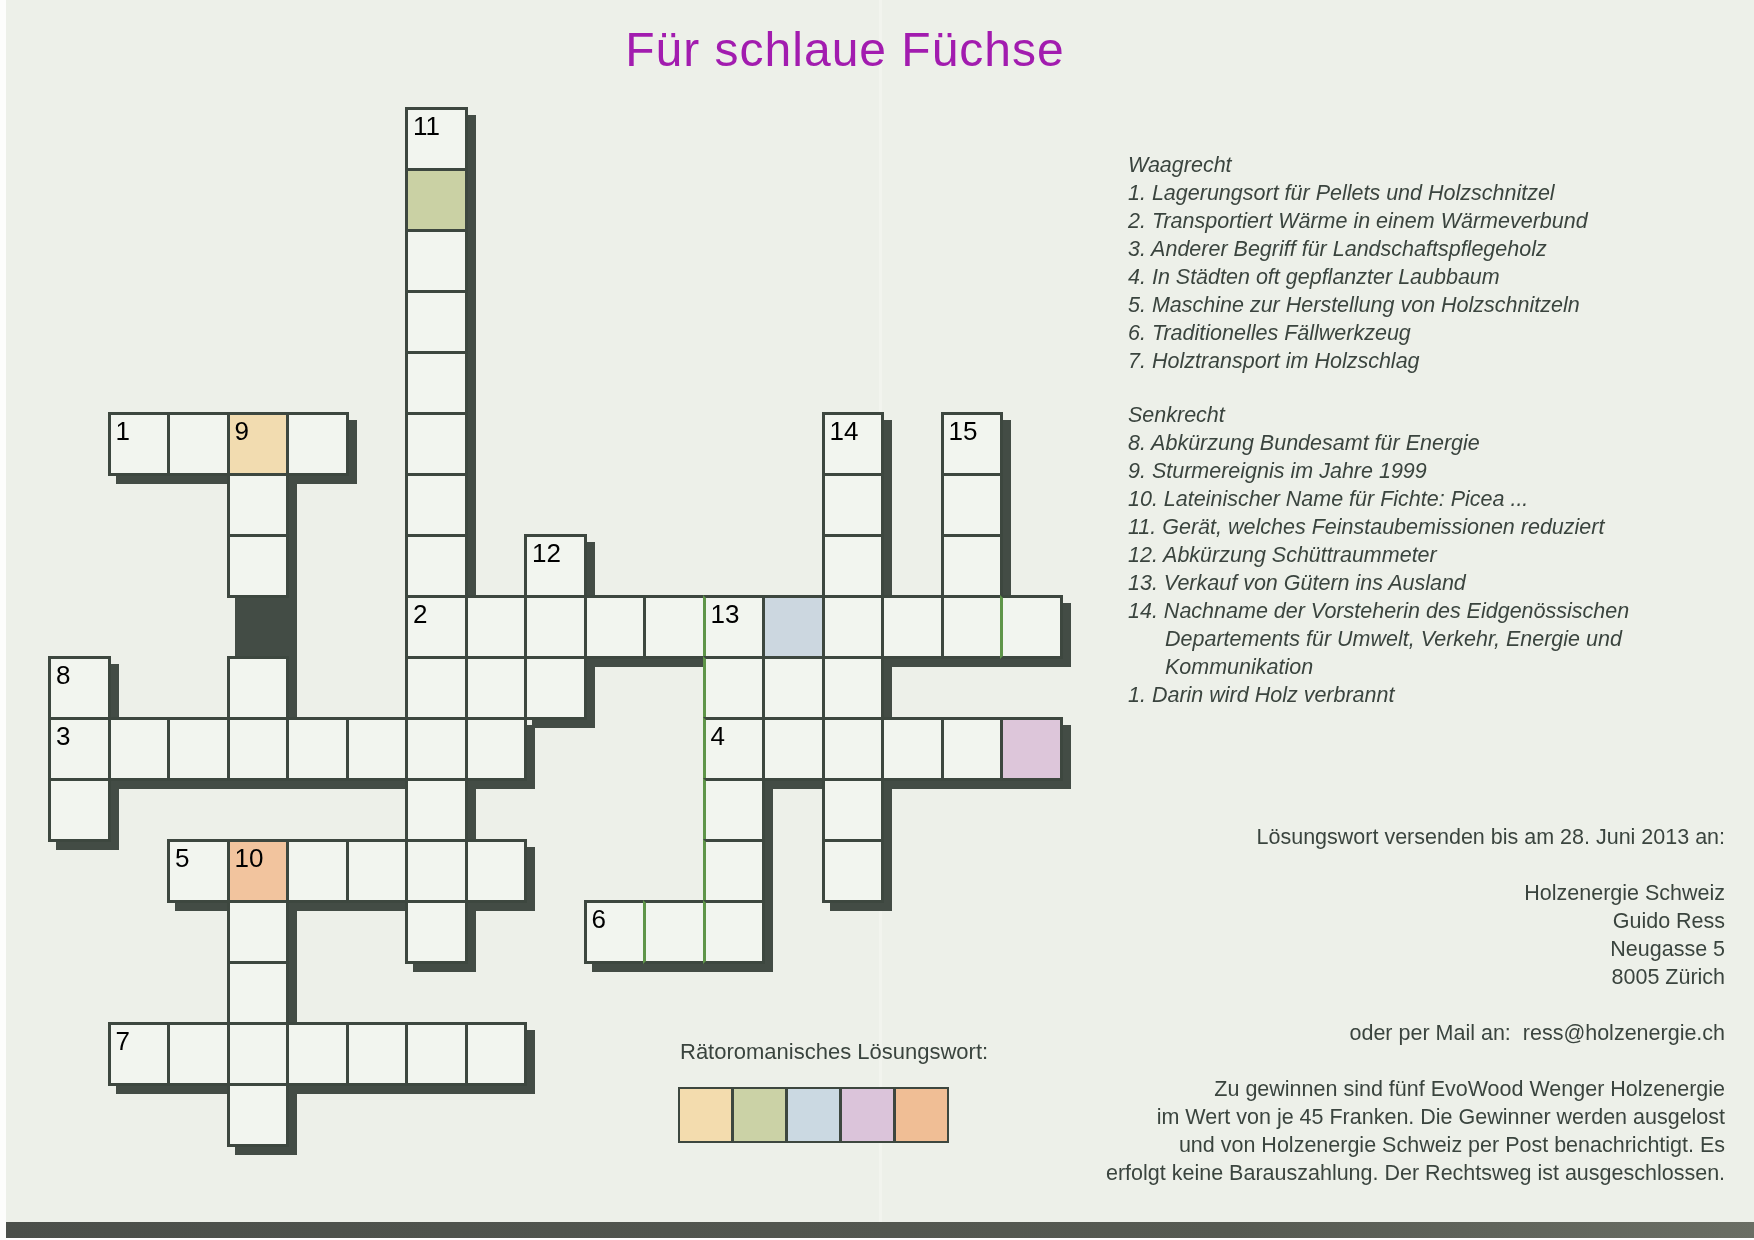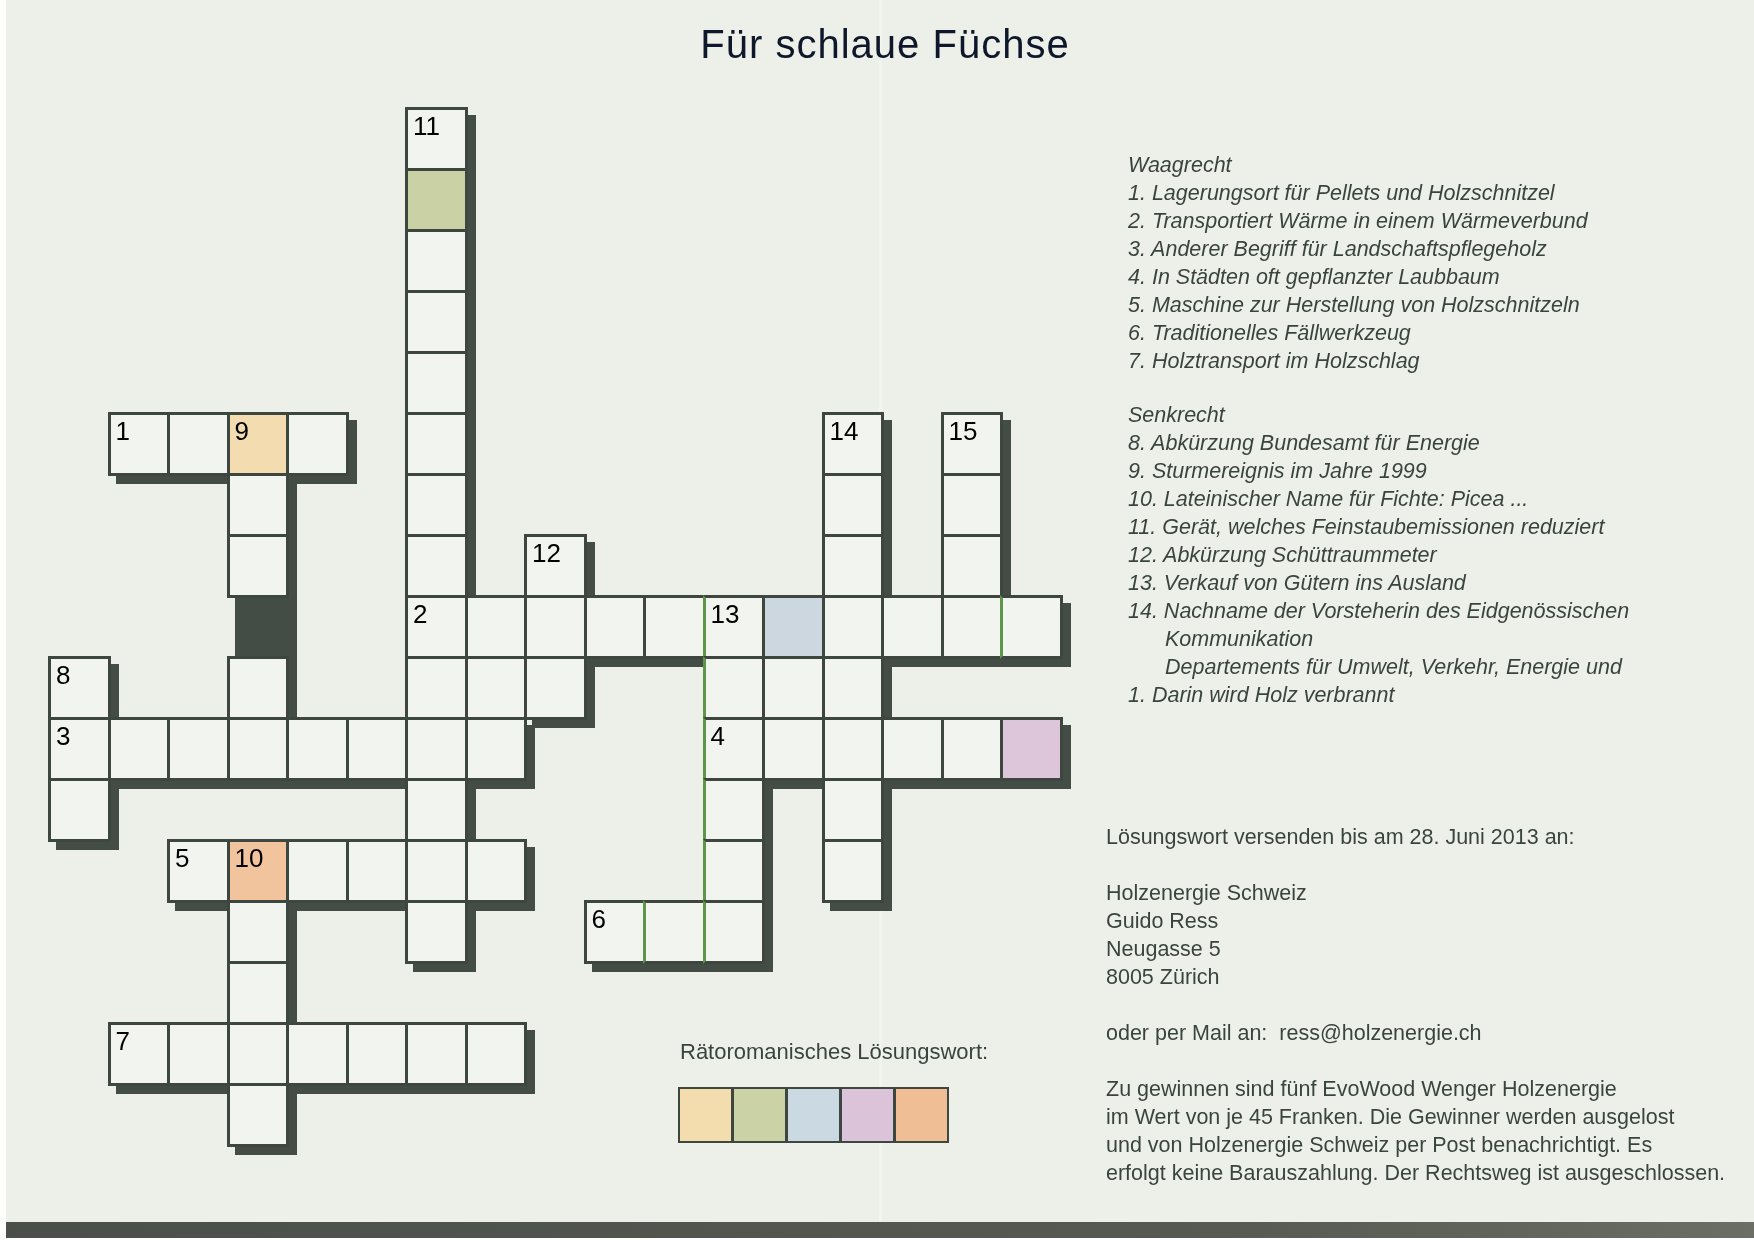--- a/index.html
+++ b/index.html
@@ -1,31 +1,31 @@
 <!DOCTYPE html>
 <html><head>
 <meta charset="utf-8">
 <style>
   html,body{margin:0;padding:0;background:#ffffff;}
   #page{position:relative;width:1754px;height:1240px;overflow:hidden;
         background:#edf0e9;font-family:"Liberation Sans",sans-serif;color:#3a443e;}
   .abs{position:absolute;}
-  #title{top:22px;left:885px;transform:translateX(-50%);font-size:40px;
-         letter-spacing:1px;color:#0f172a;white-space:nowrap;}
+  #title{top:22px;left:845px;transform:translateX(-50%);font-size:48px;
+         letter-spacing:1px;color:#a21caf;white-space:nowrap;}
   
   #grid{top:0;left:0;width:100%;height:100%;}
   .wshadow{position:absolute;background:#434c45;}
   .cell{position:absolute;box-sizing:border-box;border:3px solid #3d473f;background:#f2f5ef;}
   .cell .num{display:block;font-size:26px;line-height:26px;margin:3px 4px 0 5px;color:#000000;}
   
   .textline{font-size:21.5px;line-height:28px;white-space:pre;}
   .gap{height:26px;}
   .indent{padding-left:37px;}
   #clues{top:151px;left:1128px;font-style:italic;}
-  #contact{top:823px;left:1106px;}
+  #contact{top:823px;left:1106px;text-align:right;}
   #sol-label{top:1039px;left:680px;font-size:22px;}
   .solbox{position:absolute;box-sizing:border-box;border:2px solid #3d473f;top:1087px;width:55px;height:56px;}
   
   #crease{top:0;left:879px;width:3px;height:1222px;background:#f6f8f2;opacity:.55;}
   #bottombar{top:1222px;left:0;width:1754px;height:16px;
              background:linear-gradient(90deg,#4b4f4a 0%,#565a52 70%,#6a6e64 100%);}
   #bottomwhite{top:1238px;left:0;width:1754px;height:2px;background:#fff;}
   #leftedge{top:0;left:0;width:6px;height:1240px;background:#fdfdfc;}
 </style>
 </head>
@@ -178,22 +178,22 @@
     <div class="gap"></div>
     <div class="textline">Senkrecht</div>
     <div id="down-lines">
         <div class="textline">8. Abkürzung Bundesamt für Energie</div>
         <div class="textline">9. Sturmereignis im Jahre 1999</div>
         <div class="textline">10. Lateinischer Name für Fichte: Picea ...</div>
         <div class="textline">11. Gerät, welches Feinstaubemissionen reduziert</div>
         <div class="textline">12. Abkürzung Schüttraummeter</div>
         <div class="textline">13. Verkauf von Gütern ins Ausland</div>
         <div class="textline">14. Nachname der Vorsteherin des Eidgenössischen</div>
+        <div class="textline indent">Departements für Umwelt, Verkehr, Energie und</div>
         <div class="textline indent">Kommunikation</div>
-        <div class="textline indent">Departements für Umwelt, Verkehr, Energie und</div>
         <div class="textline">1. Darin wird Holz verbrannt</div>
       </div>
   </div>
 
   <div class="abs" id="contact">
       <div class="textline">Lösungswort versenden bis am 28. Juni 2013 an:</div>
       <div class="textline">&nbsp;</div>
       <div class="textline">Holzenergie Schweiz</div>
       <div class="textline">Guido Ress</div>
       <div class="textline">Neugasse 5</div>

